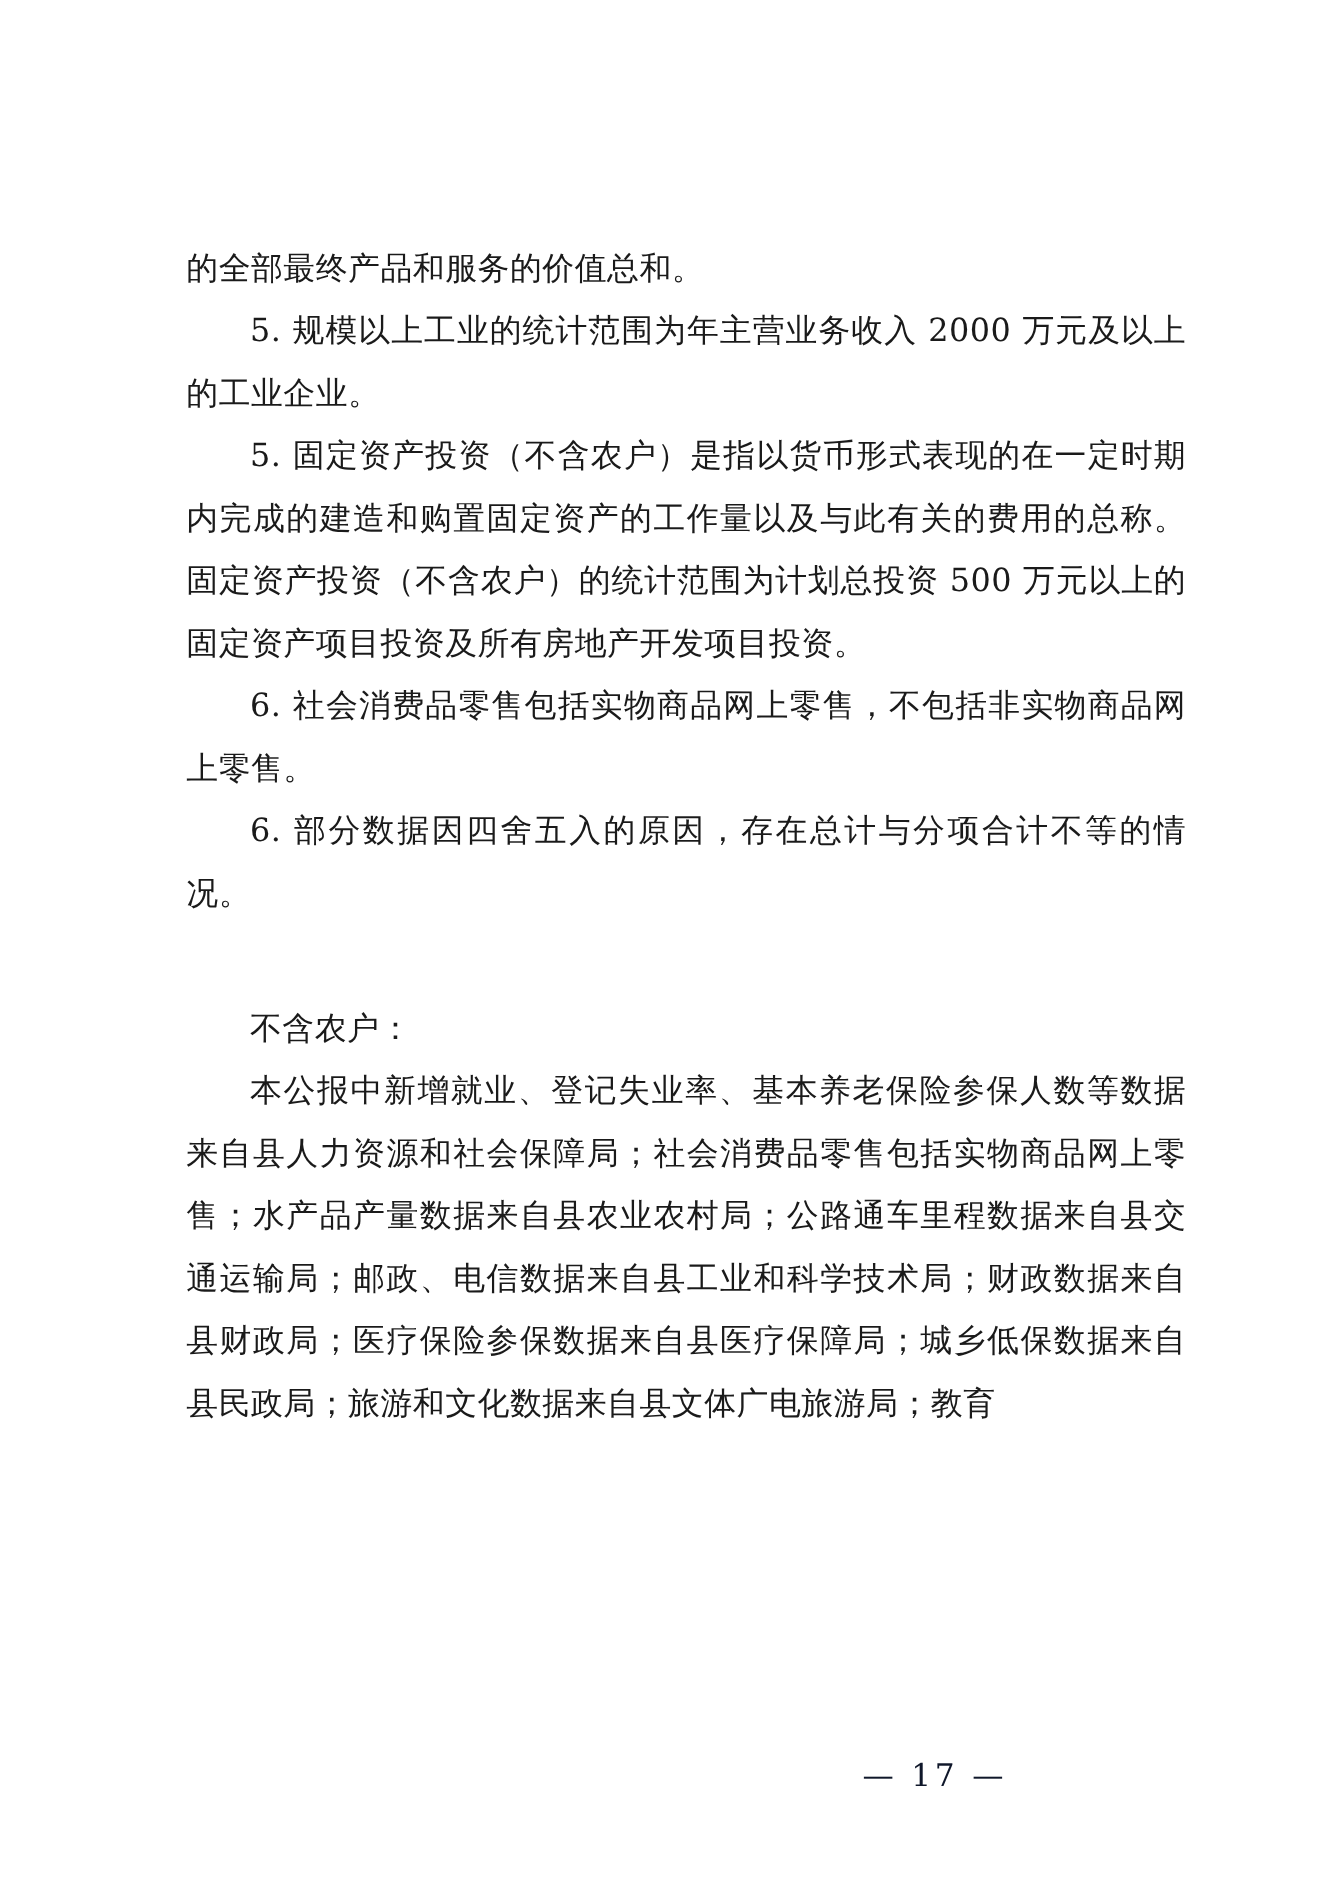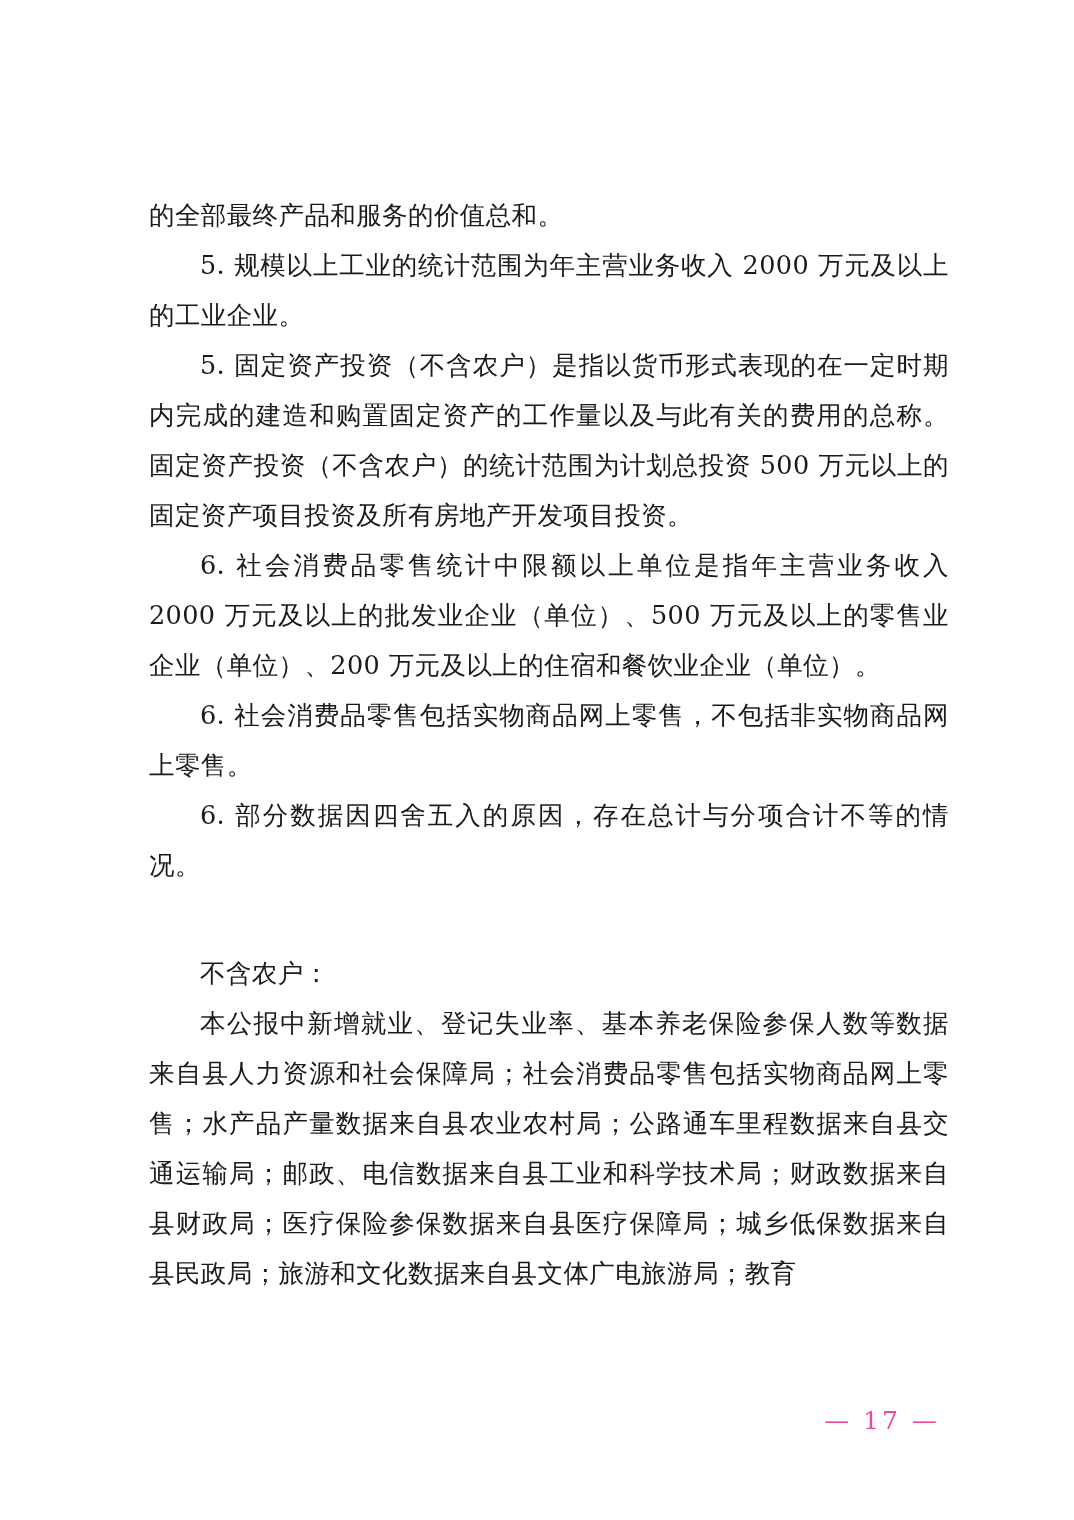--- a/index.html
+++ b/index.html
@@ -35,45 +35,43 @@
     text-indent: 2em;
   }
   .spacer {
     height: 58px;
   }
   .pagenum {
     position: absolute;
     left: 0;
     top: 1406px;
     width: 1074px;
-    text-align: center;
     padding-right: 0;
     font-family: "DejaVu Serif", "Liberation Serif", serif;
     font-size: 25px;
-    color: #ec4899;
+    color: #0f172a;
   }
   .pagenum-inner {
     display: inline-block;
     margin-left: 690px;
     letter-spacing: 3px;
   }
 </style>
 </head>
 <body>
 
 <div class="page">
   <div class="content">
 
     <p class="para">的全部最终产品和服务的价值总和。</p>
 
     <p class="para indent">5. 规模以上工业的统计范围为年主营业务收入 2000 万元及以上的工业企业。</p>
 
     <p class="para indent">5. 固定资产投资（不含农户）是指以货币形式表现的在一定时期内完成的建造和购置固定资产的工作量以及与此有关的费用的总称。固定资产投资（不含农户）的统计范围为计划总投资 500 万元以上的固定资产项目投资及所有房地产开发项目投资。</p>
 
-    <p class="para indent">6. 社会消费品零售统计中限额以上单位是指年主营业务收入 2000 万元及以上的批发业企业（单位）、500 万元及以上的零售业企业（单位）、200 万元及以上的住宿和餐饮业企业（单位）。</p>
 
     <p class="para indent">6. 社会消费品零售包括实物商品网上零售，不包括非实物商品网上零售。</p>
 
     <p class="para indent">6. 部分数据因四舍五入的原因，存在总计与分项合计不等的情况。</p>
 
     <div class="spacer"></div>
 
     <p class="para indent">不含农户：</p>
 
     <p class="para indent">本公报中新增就业、登记失业率、基本养老保险参保人数等数据来自县人力资源和社会保障局；社会消费品零售包括实物商品网上零售；水产品产量数据来自县农业农村局；公路通车里程数据来自县交通运输局；邮政、电信数据来自县工业和科学技术局；财政数据来自县财政局；医疗保险参保数据来自县医疗保障局；城乡低保数据来自县民政局；旅游和文化数据来自县文体广电旅游局；教育</p>

